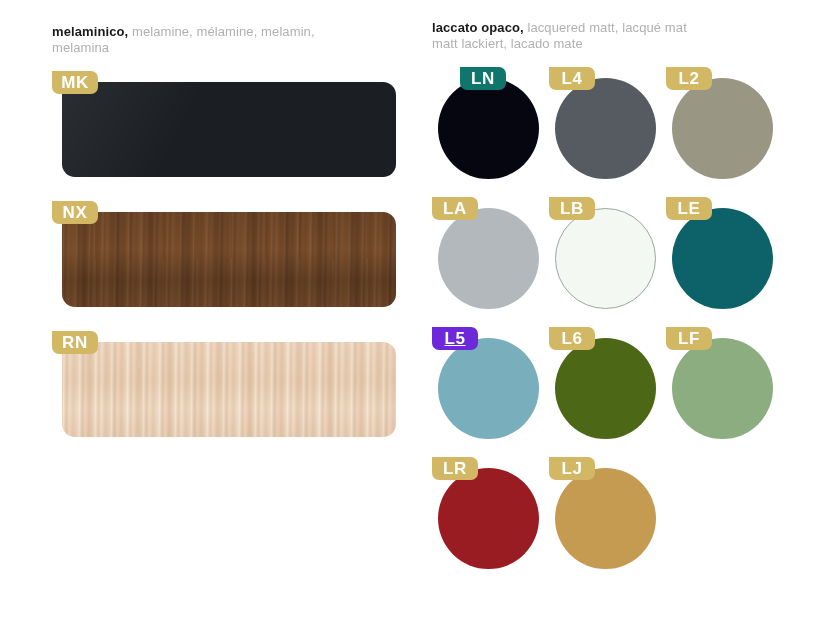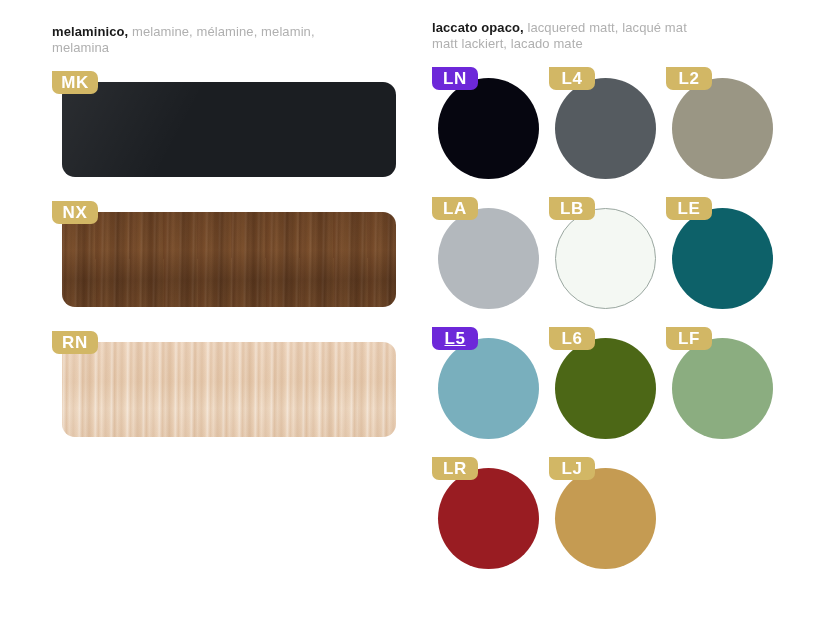--- a/index.html
+++ b/index.html
@@ -177,21 +177,21 @@
 
     <div class="section-head">
       <span class="strong">laccato opaco,</span>
       <span class="alt">lacquered matt, lacqué mat matt lackiert, lacado mate</span>
     </div>
 
     <div class="circle-grid">
 
       <div class="circle-wrap">
         <div class="circle" style="background: rgb(6, 6, 16);"></div>
-        <div class="tag" style="background: #6d28d9; color: rgb(255, 255, 255);">LN</div>
+        <div class="tag" style="background: #0f766e; color: rgb(255, 255, 255); margin-left: 28px;">LN</div>
       </div>
 
       <div class="circle-wrap">
         <div class="circle" style="background: rgb(85, 91, 96);"></div>
         <div class="tag" style="background: rgb(210, 183, 101); color: rgb(255, 255, 255);">L4</div>
       </div>
 
       <div class="circle-wrap">
         <div class="circle" style="background: rgb(154, 150, 132);"></div>
         <div class="tag" style="background: rgb(210, 183, 101); color: rgb(255, 255, 255);">L2</div>

